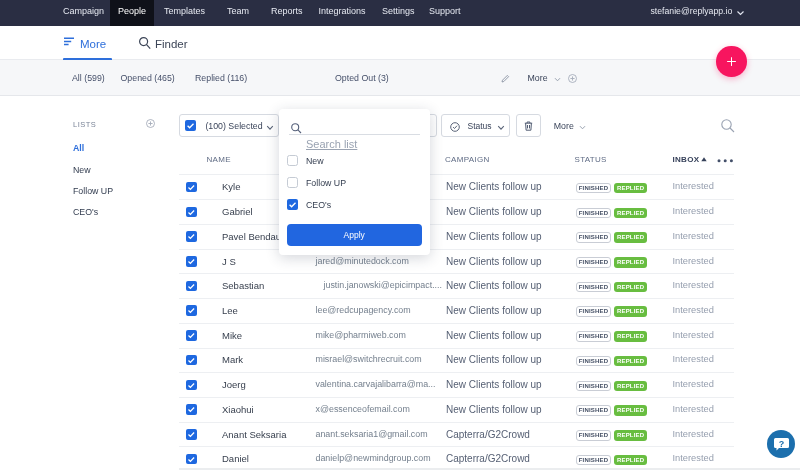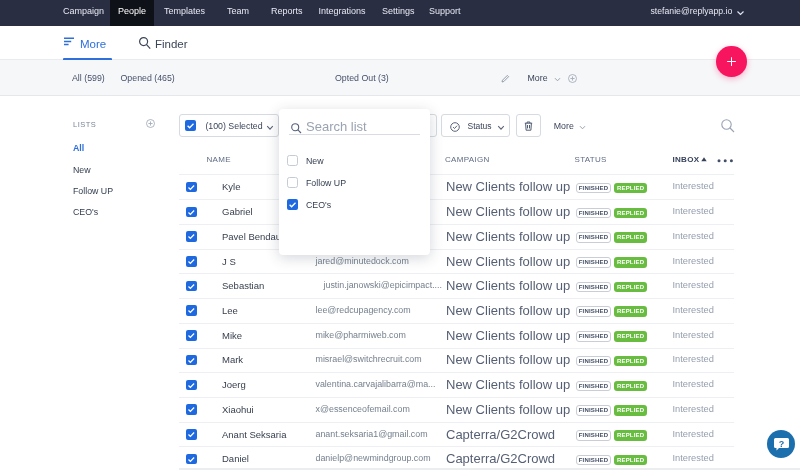--- a/index.html
+++ b/index.html
@@ -31,27 +31,27 @@
   .tbox { position:absolute; top:114.2px; height:22.6px; background:#fff; border:1px solid #d6dae1; border-radius:3px; }
   .cb { position:absolute; width:10.5px; height:10.5px; background:#1e68e0; border-radius:2px; }
   .cb svg { position:absolute; left:0; top:0; }
   .cb-empty { position:absolute; width:11px; height:11px; background:#fff; border:1px solid #c5cbd4; border-radius:2.5px; }
   .ttext { position:absolute; font-size:8.8px; line-height:11px; color:#3a445a; }
 
   .th { position:absolute; font-size:8px; line-height:9.6px; color:#5f6b84; letter-spacing:.3px; }
   .rowline { position:absolute; left:179px; width:555px; height:1px; background:#edeff2; }
   .name { position:absolute; left:222px; font-size:9.5px; line-height:11px; color:#39414f; }
   .email { position:absolute; left:315.5px; font-size:8.9px; line-height:11px; color:#75808e; }
-  .camp { position:absolute; left:446px; font-size:13px; line-height:11px; color:#555f73; }
+  .camp { position:absolute; left:446px; font-size:10px; line-height:11px; color:#555f73; }
   .inbox { position:absolute; left:672.5px; font-size:9.3px; line-height:11px; color:#959eae; }
   .pill-f { position:absolute; left:575.7px; width:35.7px; height:10.6px; border:1px solid #c9cdd5; border-radius:3px; background:#fff; color:#434e63; font-size:6px; font-weight:bold; text-align:center; line-height:8.8px; letter-spacing:.2px; }
   .pill-r { position:absolute; left:614px; width:33.3px; height:10.6px; border-radius:3px; background:#68bd40; color:#fff; font-size:6px; font-weight:bold; text-align:center; line-height:10.6px; letter-spacing:.2px; }
 
   #panel { position:absolute; left:279px; top:109px; width:151px; height:146px; background:#fff; border-radius:4px; box-shadow:0 3px 14px rgba(42,52,76,.2); z-index:20; }
-  #panel .ph { position:absolute; left:27px; top:12px; font-size:13px; line-height:11px; color:#9aa3b2; }
+  #panel .ph { position:absolute; left:27px; top:30px; font-size:11px; line-height:11px; color:#9aa3b2;text-decoration:underline; }
   #panel .uline { position:absolute; left:10px; top:25px; width:131px; height:1px; background:#d9dde3; }
   #panel .lbl { position:absolute; left:27px; font-size:8.8px; line-height:11px; color:#333d4f; }
   #applybtn { position:absolute; left:8px; top:114.5px; width:134.5px; height:22.5px; background:#2166e0; border-radius:4px; color:#fff; font-size:8.5px; text-align:center; line-height:22.5px; }
 
   #help { position:absolute; left:767px; top:430px; width:28px; height:28px; border-radius:50%; background:#1c6fad; z-index:30; }
   #bottomstrip { position:absolute; left:179px; top:468px; width:621px; height:2px; background:#ebedef; }
 </style>
 </head>
 <body>
 
@@ -81,20 +81,21 @@
   <svg class="abs" style="left:139.2px;top:10.6px;" width="12" height="12.5" viewBox="0 0 12 12.5">
       <circle cx="4.6" cy="4.6" r="4" stroke="#3c4557" stroke-width="1.2" fill="none"></circle>
       <path d="M7.6 7.6 L11.2 11.6" stroke="#3c4557" stroke-width="1.2"></path>
     </svg>
   <div id="findertab">Finder</div>
 </div>
 
 <div id="filterbar">
   <div class="ftab" style="left:72px;">All (599)</div>
   <div class="ftab" style="left:120.5px;">Opened (465)</div>
+  <div class="ftab" style="left:195px;">Replied (116)</div>
   <div class="ftab" style="left:335px;">Opted Out (3)</div>
   <svg class="abs" style="left:501px;top:13.5px;" width="9" height="9" viewBox="0 0 9 9">
       <path d="M1 8 L1.5 6.2 L6.3 1.4 L7.6 2.7 L2.8 7.5 Z" stroke="#8a93a3" stroke-width=".9" fill="none"></path>
     </svg>
   <div class="ftab" style="left:527.5px;color:#3a445a;">More</div>
   <svg class="abs" style="left:553.5px;top:16.5px;" width="7" height="6" viewBox="0 0 7 6">
       <path d="M1 1.2 L3.5 3.8 L6 1.2" stroke="#9aa3b1" stroke-width="1" fill="none"></path>
     </svg>
   <svg class="abs" style="left:568px;top:13.5px;" width="9" height="9" viewBox="0 0 9 9">
       <circle cx="4.5" cy="4.5" r="4" stroke="#a6adba" stroke-width=".9" fill="none"></circle>
@@ -318,20 +319,21 @@
   <div class="cb-empty" style="left:8px;top:46.2px;"></div>
   <div class="lbl" style="top:46.5px;">New</div>
   <div class="cb-empty" style="left:8px;top:68.3px;"></div>
   <div class="lbl" style="top:68.5px;">Follow UP</div>
   <div class="cb" style="left:8px;top:90.4px;width:11px;height:11px;">
       <svg width="11" height="11" viewBox="0 0 11 11">
         <path d="M2.6 5.8 L4.6 7.8 L8.5 3.7" stroke="#fff" stroke-width="1.3" fill="none"></path>
       </svg>
     </div>
   <div class="lbl" style="top:90.5px;">CEO's</div>
+  <div id="applybtn">Apply</div>
 </div>
 
 <div id="help">
   <svg class="abs" style="left:6px;top:7px;" width="17" height="15" viewBox="0 0 17 15">
       <path d="M2.5 1 h12 a1.5 1.5 0 0 1 1.5 1.5 v7 a1.5 1.5 0 0 1 -1.5 1.5 h-8.5 l-2.5 2.5 v-2.5 h-1 a1.5 1.5 0 0 1 -1.5 -1.5 v-7 a1.5 1.5 0 0 1 1.5 -1.5 Z" fill="#fff"></path>
       <text x="8.5" y="9.8" font-size="9" font-weight="bold" fill="#1c6fad" text-anchor="middle" font-family="Liberation Sans">?</text>
     </svg>
 </div>
 
 <div id="bottomstrip"></div>

